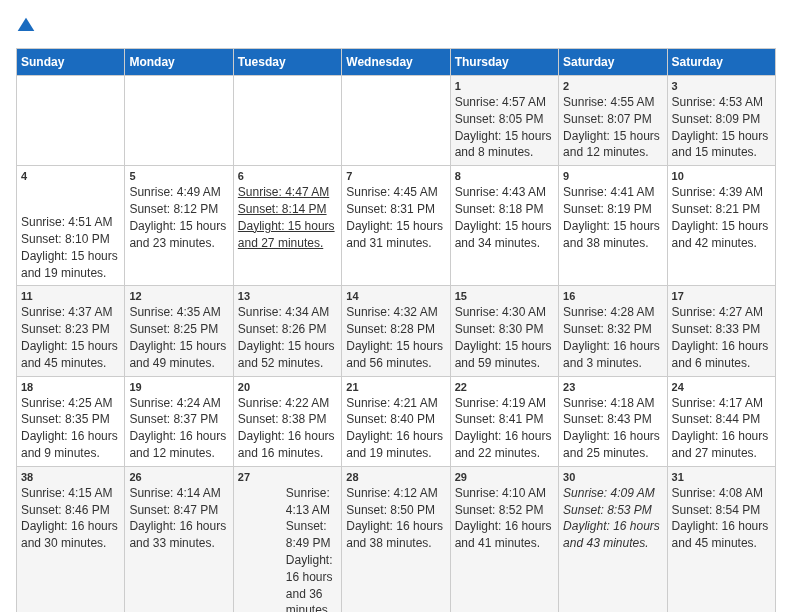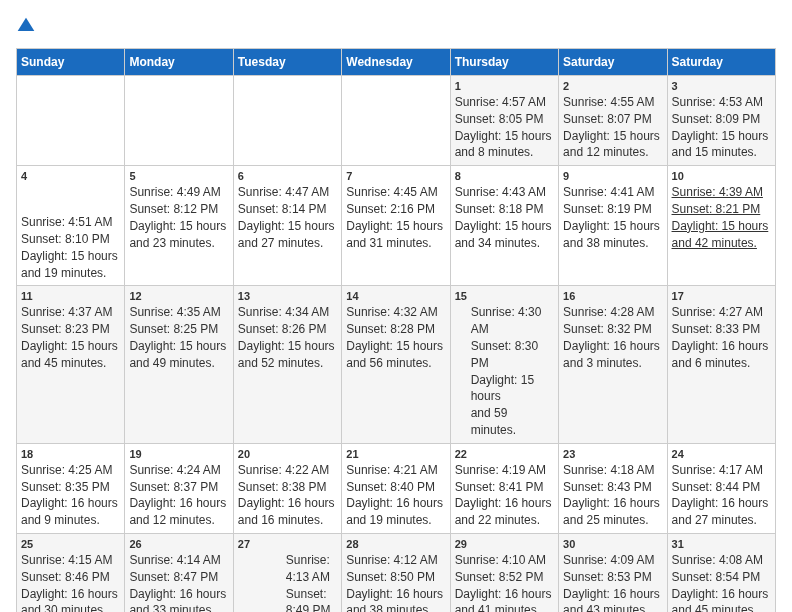--- a/index.html
+++ b/index.html
@@ -159,49 +159,49 @@
         </td>
         <td>
           <span class="day-num">5</span>
           <div class="day-info" style="white-space: pre-line;">Sunrise: 4:49 AM
 Sunset: 8:12 PM
 Daylight: 15 hours
 and 23 minutes.</div>
         </td>
         <td>
           <span class="day-num">6</span>
-          <div class="day-info" style="white-space: pre-line;">Sunrise: 4:47 AM
+          <div class="day-info" style="white-space: pre-line; text-decoration: underline;">Sunrise: 4:47 AM
 Sunset: 8:14 PM
 Daylight: 15 hours
 and 27 minutes.</div>
         </td>
         <td>
           <span class="day-num">7</span>
           <div class="day-info" style="white-space: pre-line;">Sunrise: 4:45 AM
-Sunset: 2:16 PM
+Sunset: 8:31 PM
 Daylight: 15 hours
 and 31 minutes.</div>
         </td>
         <td>
           <span class="day-num">8</span>
           <div class="day-info" style="white-space: pre-line;">Sunrise: 4:43 AM
 Sunset: 8:18 PM
 Daylight: 15 hours
 and 34 minutes.</div>
         </td>
         <td>
           <span class="day-num">9</span>
           <div class="day-info" style="white-space: pre-line;">Sunrise: 4:41 AM
 Sunset: 8:19 PM
 Daylight: 15 hours
 and 38 minutes.</div>
         </td>
         <td>
           <span class="day-num">10</span>
-          <div class="day-info" style="white-space: pre-line; text-decoration: underline;">Sunrise: 4:39 AM
+          <div class="day-info" style="white-space: pre-line;">Sunrise: 4:39 AM
 Sunset: 8:21 PM
 Daylight: 15 hours
 and 42 minutes.</div>
         </td>
       </tr>
       <tr>
         <td>
           <span class="day-num">11</span>
           <div class="day-info" style="white-space: pre-line;">Sunrise: 4:37 AM
 Sunset: 8:23 PM
@@ -224,21 +224,21 @@
         </td>
         <td>
           <span class="day-num">14</span>
           <div class="day-info" style="white-space: pre-line;">Sunrise: 4:32 AM
 Sunset: 8:28 PM
 Daylight: 15 hours
 and 56 minutes.</div>
         </td>
         <td>
           <span class="day-num">15</span>
-          <div class="day-info" style="white-space: pre-line; margin-left: 16px;">Sunrise: 4:30 AM
+          <div class="day-info" style="white-space: pre-line;">Sunrise: 4:30 AM
 Sunset: 8:30 PM
 Daylight: 15 hours
 and 59 minutes.</div>
         </td>
         <td>
           <span class="day-num">16</span>
           <div class="day-info" style="white-space: pre-line;">Sunrise: 4:28 AM
 Sunset: 8:32 PM
 Daylight: 16 hours
 and 3 minutes.</div>
@@ -297,21 +297,21 @@
         <td>
           <span class="day-num">24</span>
           <div class="day-info" style="white-space: pre-line;">Sunrise: 4:17 AM
 Sunset: 8:44 PM
 Daylight: 16 hours
 and 27 minutes.</div>
         </td>
       </tr>
       <tr>
         <td>
-          <span class="day-num">25</span>
+          <span class="day-num">38</span>
           <div class="day-info" style="white-space: pre-line;">Sunrise: 4:15 AM
 Sunset: 8:46 PM
 Daylight: 16 hours
 and 30 minutes.</div>
         </td>
         <td>
           <span class="day-num">26</span>
           <div class="day-info" style="white-space: pre-line;">Sunrise: 4:14 AM
 Sunset: 8:47 PM
 Daylight: 16 hours
@@ -333,21 +333,21 @@
         </td>
         <td>
           <span class="day-num">29</span>
           <div class="day-info" style="white-space: pre-line;">Sunrise: 4:10 AM
 Sunset: 8:52 PM
 Daylight: 16 hours
 and 41 minutes.</div>
         </td>
         <td>
           <span class="day-num">30</span>
-          <div class="day-info" style="white-space: pre-line;">Sunrise: 4:09 AM
+          <div class="day-info" style="white-space: pre-line; font-style: italic;">Sunrise: 4:09 AM
 Sunset: 8:53 PM
 Daylight: 16 hours
 and 43 minutes.</div>
         </td>
         <td>
           <span class="day-num">31</span>
           <div class="day-info" style="white-space: pre-line;">Sunrise: 4:08 AM
 Sunset: 8:54 PM
 Daylight: 16 hours
 and 45 minutes.</div>

